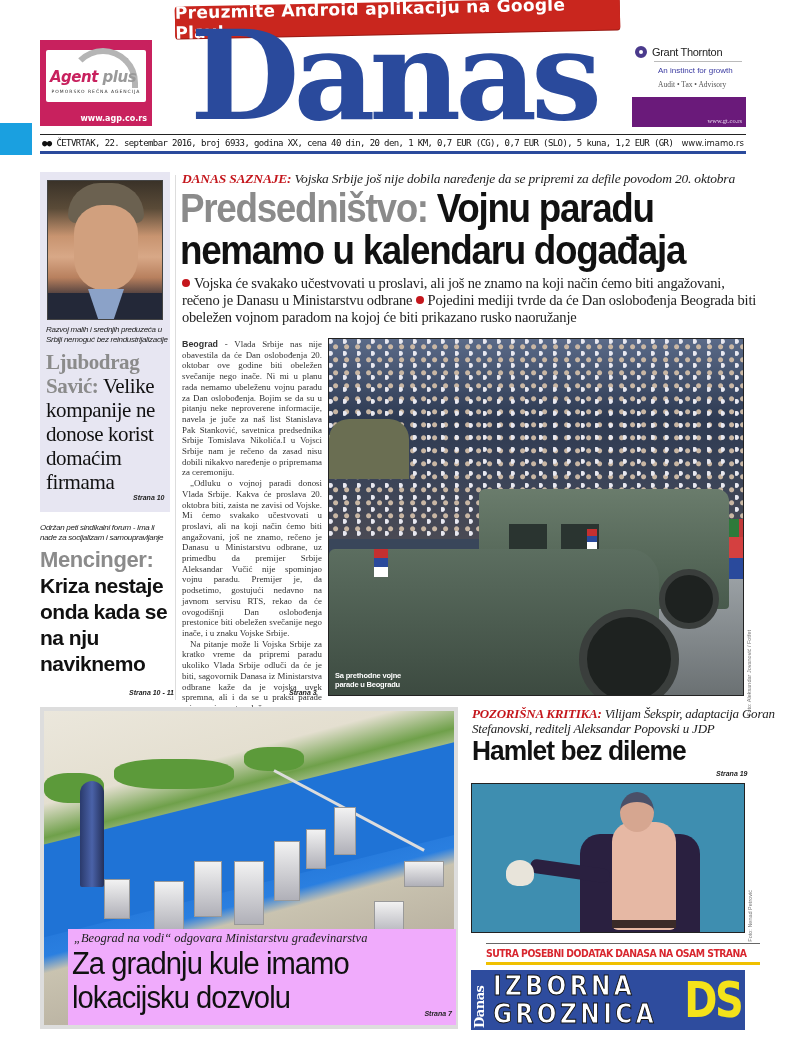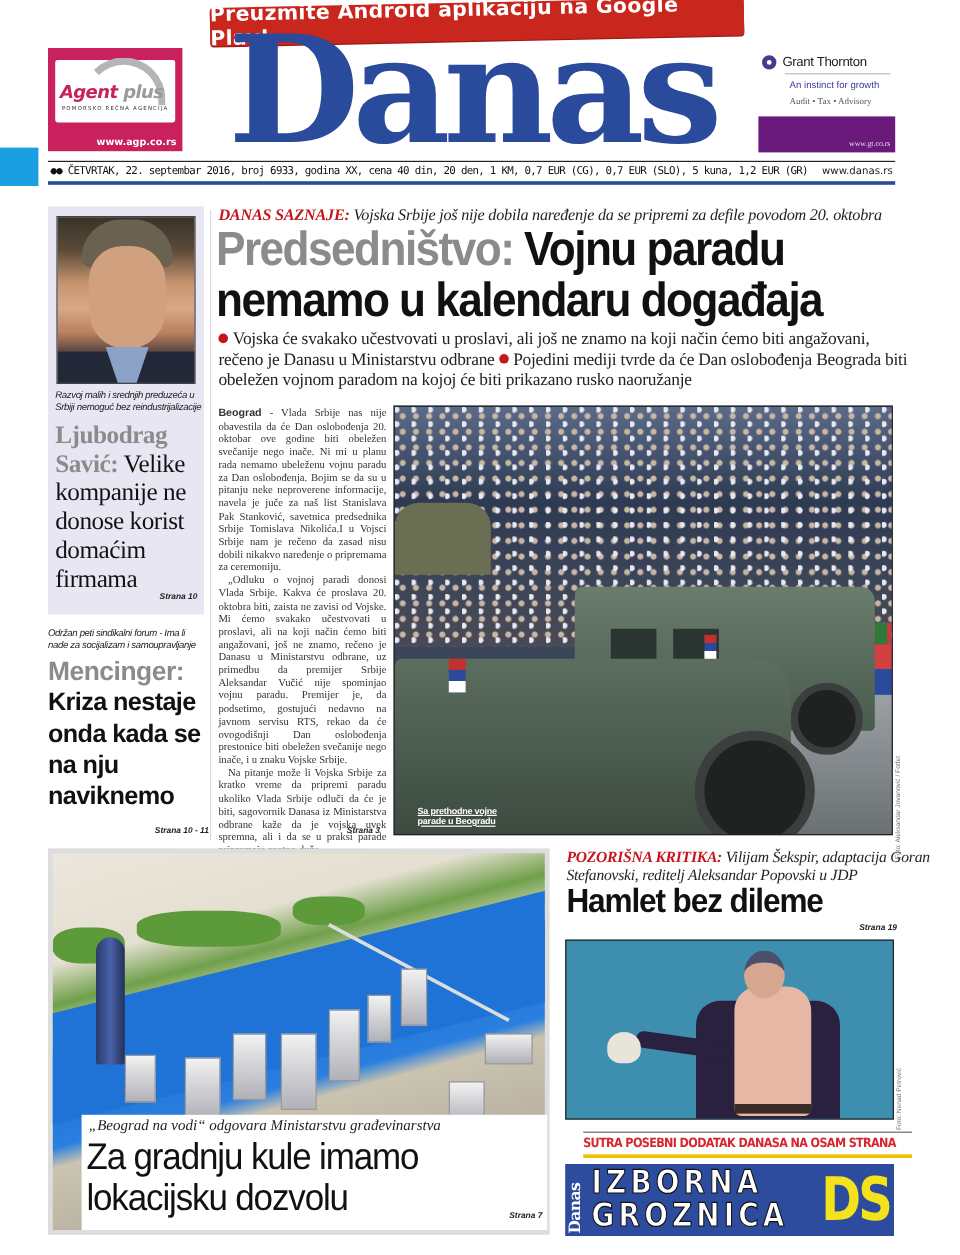--- a/index.html
+++ b/index.html
@@ -99,35 +99,35 @@
   .parade-road { position: absolute; left: 0; top: 240px; width: 416px; height: 118px; background: linear-gradient(180deg, #9aa0a4, #6a7072); }
   .hmmwv1 { position: absolute; left: 0; top: 210px; width: 330px; height: 148px; background: linear-gradient(180deg, #5c6e60, #3c4a40); border-radius: 6px 30px 0 0; }
   .hmmwv2 { position: absolute; left: 150px; top: 150px; width: 250px; height: 120px; background: linear-gradient(180deg, #6a7c6c, #485a4c); border-radius: 6px 12px 4px 4px; }
   .hmmwv2-win { position: absolute; left: 180px; top: 185px; width: 38px; height: 26px; background: #2a3430; }
   .hmmwv2-win2 { position: absolute; left: 232px; top: 185px; width: 38px; height: 26px; background: #2a3430; }
   .wheel1 { position: absolute; left: 250px; top: 270px; width: 100px; height: 100px; border-radius: 50%; background: #1e2220; border: 8px solid #3a3e3c; }
   .wheel2 { position: absolute; left: 330px; top: 230px; width: 60px; height: 60px; border-radius: 50%; background: #1e2220; border: 6px solid #3a3e3c; }
   .gunner { position: absolute; left: 0; top: 80px; width: 80px; height: 60px; background: #6a6e52; border-radius: 20px 20px 0 0; }
   .flag1 { position: absolute; left: 45px; top: 210px; width: 14px; height: 28px; background: linear-gradient(180deg, #c43030 0 33%, #2a4a9c 33% 66%, #fff 66%); }
   .flag2 { position: absolute; left: 258px; top: 190px; width: 10px; height: 20px; background: linear-gradient(180deg, #c43030 0 33%, #2a4a9c 33% 66%, #fff 66%); }
-  .parade-caption { position: absolute; left: 19px; bottom: 6px; font-family: "Liberation Sans", sans-serif; font-weight: bold; font-size: 7.5px; line-height: 9px; color: #fff; letter-spacing: -0.2px; text-decoration: underline; }
+  .parade-caption { position: absolute; left: 6px; bottom: 6px; font-family: "Liberation Sans", sans-serif; font-weight: bold; font-size: 7.5px; line-height: 9px; color: #fff; letter-spacing: -0.2px; }
   .photo-credit { font-family: "Liberation Sans", sans-serif; font-size: 5.5px; color: #777; writing-mode: vertical-rl; transform: rotate(180deg); white-space: nowrap; }
   .parade-credit { left: 746px; top: 630px; }
 
   
   .waterfront { left: 40px; top: 707px; width: 418px; height: 322px; background: #ddd; padding: 4px; }
   .wf-img { position: absolute; left: 4px; top: 4px; width: 410px; height: 314px; overflow: hidden;
     background: linear-gradient(165deg, #ebe7dc 0%, #e4dfd0 22%, #6fa04a 30%, #e8e2d4 38%, #1a6bd0 40%, #2a7fe0 58%, #c9c3b0 62%, #b8b0a0 80%, #8a9070 100%); }
   .wf-river { position: absolute; left: -20px; top: 80px; width: 480px; height: 90px; background: #1f73d6; transform: rotate(-14deg); }
   .wf-tower { position: absolute; left: 36px; top: 70px; width: 24px; height: 106px; background: linear-gradient(90deg, #2a3a6c, #4a62a8, #24305a); border-radius: 12px 12px 2px 2px; }
   .wf-bridge { position: absolute; left: 230px; top: 58px; width: 170px; height: 3px; background: #ddd; transform: rotate(28deg); transform-origin: left; }
   .wf-bld { position: absolute; background: linear-gradient(180deg, #f2f2f2, #b0b0b8); border: 1px solid #999; }
   .wf-green { position: absolute; background: #5c9a3a; border-radius: 40%; }
 
-  .wf-box { position: absolute; left: 28px; top: 222px; width: 388px; height: 96px; background: #ffffff; }
+  .wf-box { position: absolute; left: 28px; top: 222px; width: 388px; height: 96px; background: #f0abfc; }
   .wf-kicker { position: absolute; left: 6px; top: 2px; font-family: "Liberation Serif", serif; font-style: italic; font-size: 12.5px; color: #222; white-space: nowrap; }
   .wf-head { position: absolute; left: 4px; top: 18px; width: 380px; font-family: "Liberation Sans", sans-serif; font-size: 31px; line-height: 34px; color: #111; letter-spacing: -1px; transform: scaleX(0.94); transform-origin: left top; }
   .wf-strana { position: absolute; right: 4px; bottom: 8px; }
 
   
   .hamlet-kicker { left: 472px; top: 706px; width: 320px; font-family: "Liberation Serif", serif; font-style: italic; font-size: 13px; line-height: 15px; color: #222; letter-spacing: -0.2px; }
   .hamlet-kicker .red { color: #c4161c; font-weight: bold; }
   .hamlet-head { left: 472px; top: 735px; font-family: "Liberation Sans", sans-serif; font-weight: bold; font-size: 28px; color: #111; letter-spacing: -1px; transform: scaleX(0.94); transform-origin: left top; white-space: nowrap; }
   .hamlet-strana { left: 716px; top: 770px; }
   .hamlet-photo { left: 471px; top: 783px; width: 274px; height: 150px; background: #3e8eb0; border: 1px solid #222; overflow: hidden; }
@@ -174,21 +174,21 @@
   <div class="gt-line"></div>
   <div class="gt-tag">An instinct for growth</div>
   <div class="gt-services">Audit • Tax • Advisory</div>
   <div class="gt-purple">
     <div class="gt-url">www.gt.co.rs</div>
   </div>
 </div>
 
 <div class="abs datebar">
   <div class="datebar-text">●● ČETVRTAK, 22. septembar 2016, broj 6933, godina XX, cena 40 din, 20 den, 1 KM, 0,7 EUR (CG), 0,7 EUR (SLO), 5 kuna, 1,2 EUR (GR)</div>
-  <div class="datebar-url">www.danas.rs</div>
+  <div class="datebar-url">www.imamo.rs</div>
 </div>
 
 <div class="abs col-left-box"></div>
 <div class="abs portrait">
   <div class="portrait-hair"></div>
   <div class="portrait-face"></div>
   <div class="portrait-suit"></div>
   <div class="portrait-collar"></div>
 </div>
 <div class="abs savic-kicker kicker-sans-it">Razvoj malih i srednjih preduzeća u Srbiji nemoguć bez reindustrijalizacije</div>

